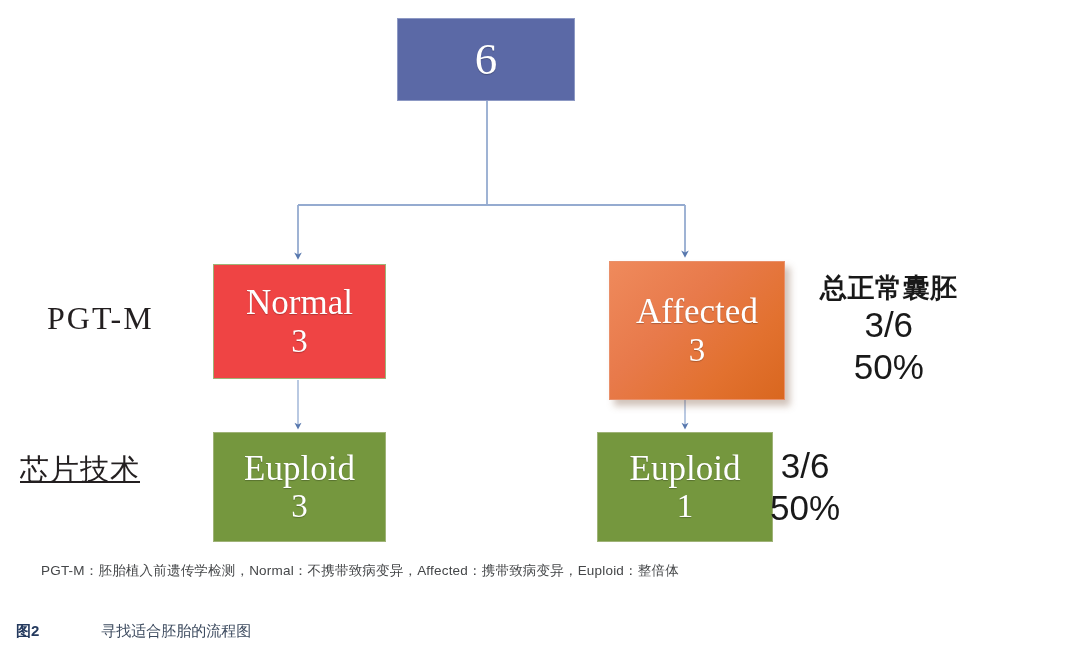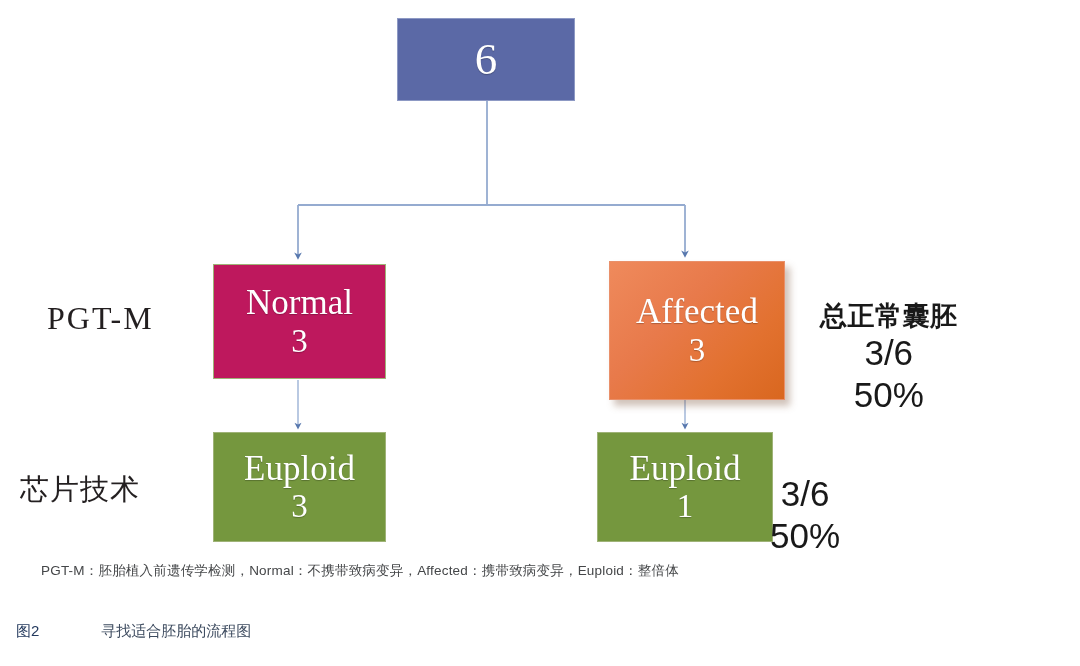--- a/index.html
+++ b/index.html
@@ -65,21 +65,21 @@
     font-size: 45px;
     line-height: 1;
   }
 
   
   #node-normal {
     left: 213px;
     top: 264px;
     width: 173px;
     height: 115px;
-    background: #be185d;
+    background: #ef4444;
     border: 1px solid #9fb377;
   }
   #node-normal .node-title { font-size: 35px; }
   #node-normal .node-count { font-size: 33px; margin-top: 2px; }
 
   
   #node-affected {
     left: 597px;
     top: 261px;
     width: 176px;
@@ -123,34 +123,34 @@
   }
   #stage-label-pgtm {
     left: 47px;
     top: 300px;
     font-family: "Liberation Serif", "DejaVu Serif", serif;
     font-size: 32px;
     letter-spacing: 2px;
   }
   #stage-label-array {
     left: 20px;
-    top: 470px;
+    top: 450px;
     font-family: "Liberation Sans", "DejaVu Sans", sans-serif;
     font-size: 29px;
     letter-spacing: 1px;
+    text-decoration: underline;
   }
 
   
   .summary {
     position: absolute;
     color: #191919;
     text-align: center;
     white-space: nowrap;
     line-height: 1.2;
-    margin-top: 28px;
   }
   .summary .summary-heading {
     display: block;
     font-family: "Liberation Sans", "DejaVu Sans", sans-serif;
     font-weight: bold;
     font-size: 27px;
     letter-spacing: 0.5px;
   }
   .summary .summary-value {
     display: block;
@@ -182,21 +182,21 @@
   #caption {
     position: absolute;
     left: 16px;
     top: 622px;
     font-family: "Liberation Sans", "DejaVu Sans", sans-serif;
     font-size: 15px;
     color: #3c4a5e;
     white-space: nowrap;
   }
   #caption .caption-number {
-    font-weight: normal;
+    font-weight: bold;
     color: #243a5e;
     margin-right: 14px;
   }
   #caption .caption-text {
     color: #3c4a5e;
     margin-left: 48px;
   }
 </style>
 </head>
 <body>

